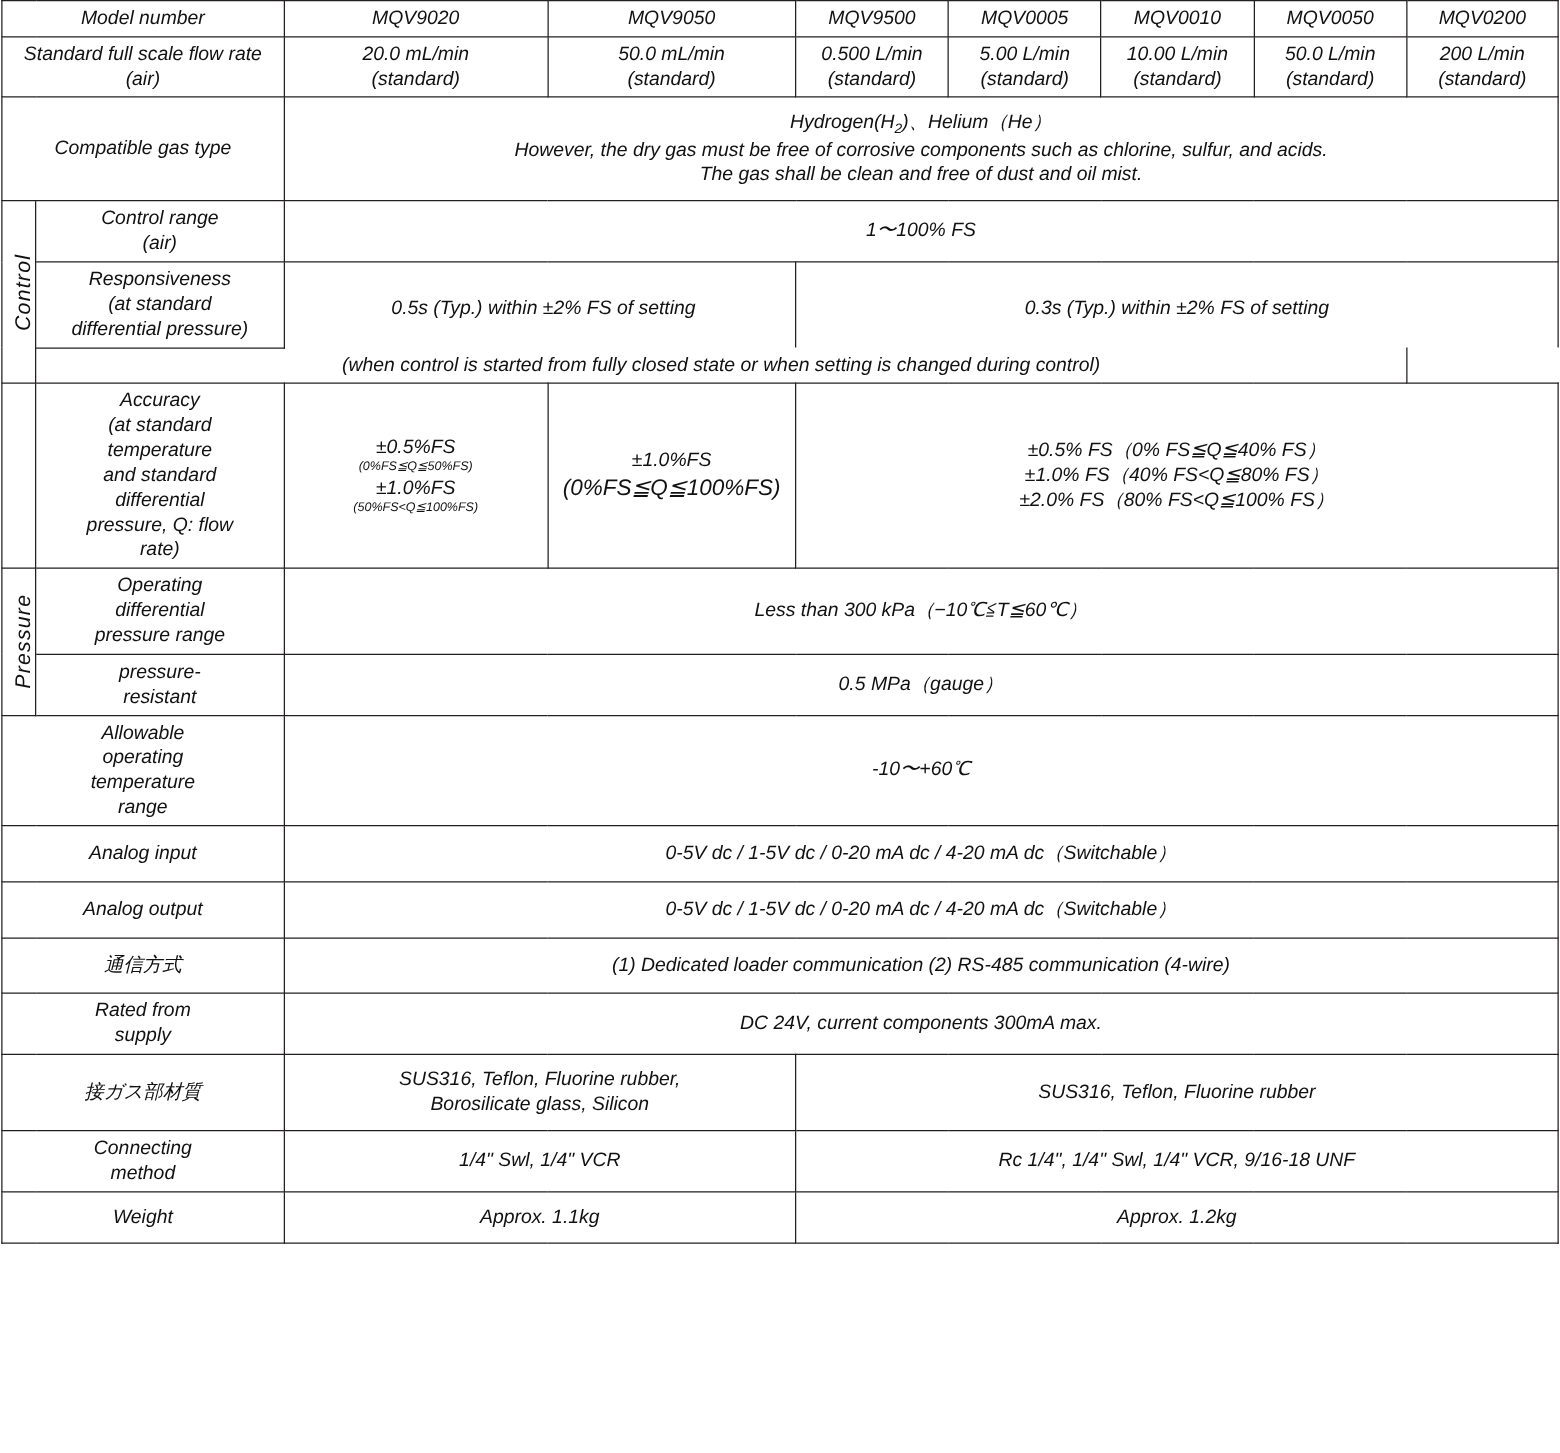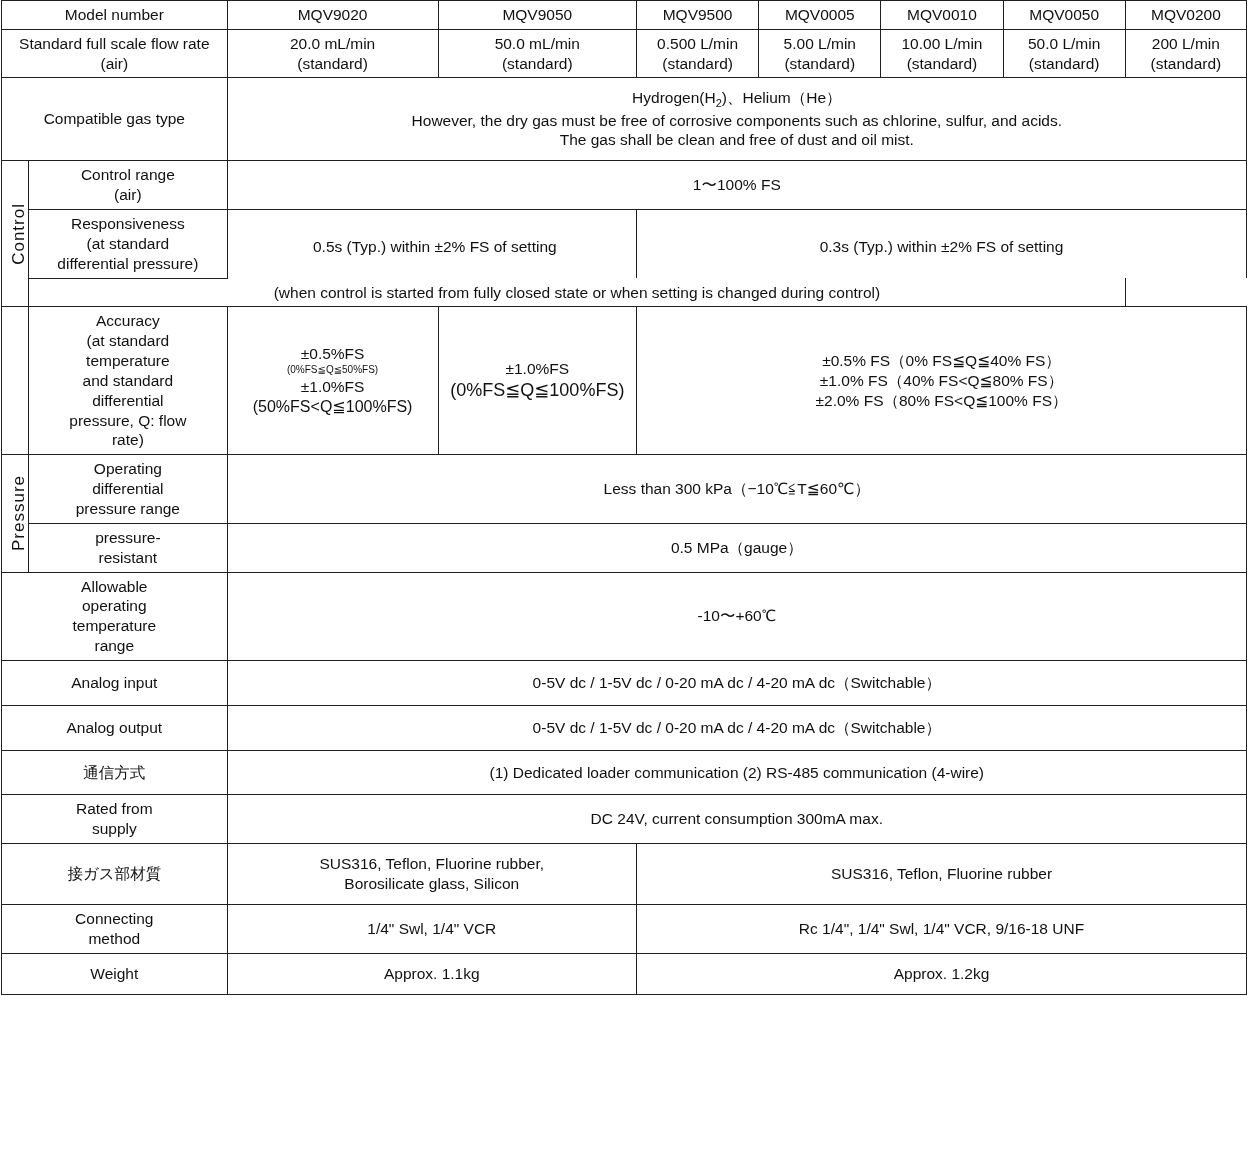--- a/index.html
+++ b/index.html
@@ -11,20 +11,21 @@
     font-family: "Liberation Sans", sans-serif;
     color: #111111;
     -webkit-font-smoothing: antialiased;
   }
   #sheet {
     width: 1248px;
     height: 1162px;
     position: relative;
     box-sizing: border-box;
     overflow: hidden;
+    font-style: italic;
   }
   table.spec {
     border-collapse: collapse;
     table-layout: fixed;
     width: 1246px;
     margin: 0 1px;
   }
   table.spec td {
     border: 1px solid #231f20;
     padding: 4px 6px;
@@ -181,21 +182,21 @@
           <div>temperature</div>
           <div>and standard</div>
           <div>differential</div>
           <div>pressure, Q: flow</div>
           <div>rate)</div>
         </td>
         <td class="small" style="padding:8px 2px;">
           <div style="font-size:15.5px">±0.5%FS</div>
           <div style="font-size:10px">(0%FS≦Q≦50%FS)</div>
           <div style="font-size:15.5px">±1.0%FS</div>
-          <div style="font-size:16px">(50%FS&lt;Q≦100%FS)</div>
+          <div style="font-size:10px">(50%FS&lt;Q≦100%FS)</div>
         </td>
         <td class="small" style="padding:8px 2px;">
           <div style="font-size:15.5px">±1.0%FS</div>
           <div style="font-size:18px">(0%FS≦Q≦100%FS)</div>
         </td>
         <td class="med" colspan="5">
           <div>±0.5% FS（0% FS≦Q≦40% FS）</div>
           <div>±1.0% FS（40% FS&lt;Q≦80% FS）</div>
           <div>±2.0% FS（80% FS&lt;Q≦100% FS）</div>
         </td>
@@ -244,21 +245,21 @@
       <tr>
         <td class="lbl big shade" colspan="2">通信方式</td>
         <td class="med shade" colspan="7" style="padding:12px 8px;">(1) Dedicated loader communication (2) RS-485 communication (4-wire)</td>
       </tr>
 
       <tr>
         <td class="lbl big" colspan="2">
           <div>Rated from</div>
           <div>supply</div>
         </td>
-        <td class="med" colspan="7" style="padding:14px 8px;">DC 24V, current consumption 300mA max.</td>
+        <td class="med" colspan="7" style="padding:14px 8px;">DC 24V, current components 300mA max.</td>
       </tr>
 
       <tr>
         <td class="lbl big shade" colspan="2">接ガス部材質</td>
         <td class="med shade" colspan="2" style="padding:10px 24px;">
           <div>SUS316, Teflon, Fluorine rubber,</div>
           <div>Borosilicate glass, Silicon</div>
         </td>
         <td class="med shade" colspan="5">SUS316, Teflon, Fluorine rubber</td>
       </tr>

